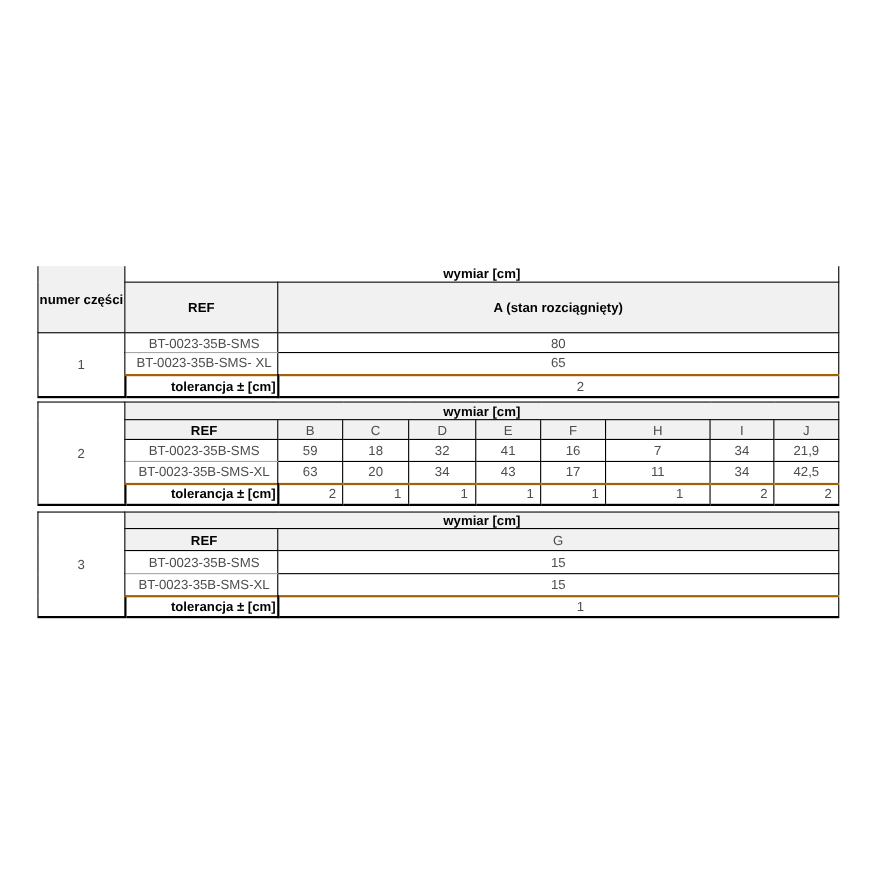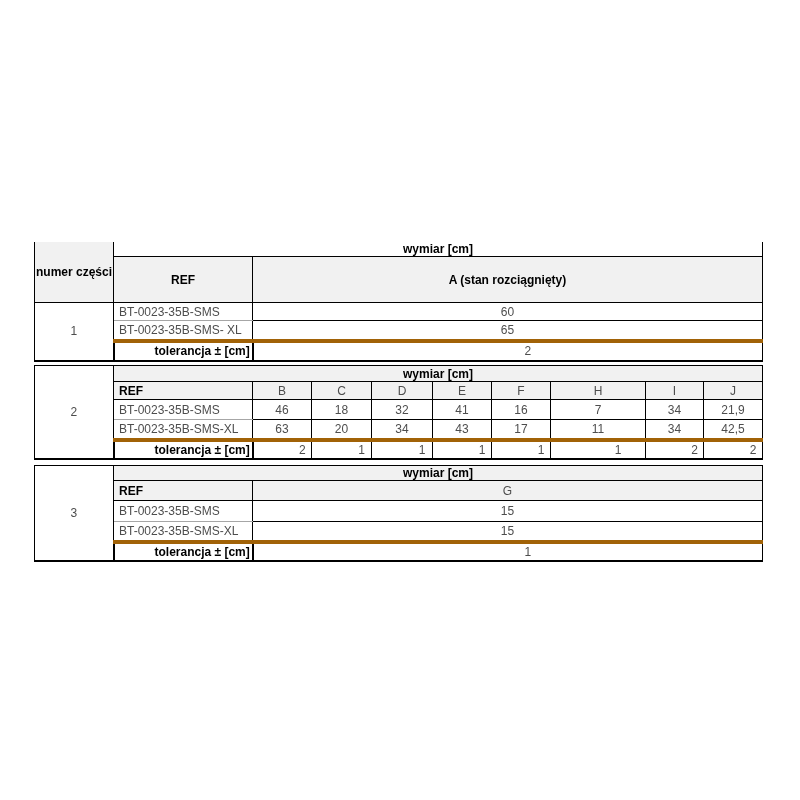--- a/index.html
+++ b/index.html
@@ -4,24 +4,24 @@
 <style>
   html,body{margin:0;padding:0;background:#ffffff;}
   body{width:800px;height:800px;overflow:hidden;font-family:"Liberation Sans",sans-serif;}
   .sheet{position:relative;width:800px;height:800px;background:#ffffff;}
   table.section{position:absolute;left:34px;border-collapse:collapse;table-layout:fixed;}
   td{padding:0;font-size:12px;color:#4d4d4d;vertical-align:middle;white-space:nowrap;overflow:hidden;
      border-left:1px solid #000;border-right:1px solid #000;border-bottom:1px solid #000;border-top:none;
      text-align:center;}
   td.b{font-weight:bold;color:#000000;}
   td.gray{background:#f1f1f1;}
-  td.left{text-align:left;padding-left:5px;margin-top:36px;}
+  td.left{text-align:center;padding-left:5px;margin-top:36px;}
   td.sep-gray{border-bottom-color:#a6a6a6;}
   tr.first-bordered td{border-top:1px solid #000;}
-  tr.tol td{border-top:4px solid #a16207;border-bottom:2px solid #000;padding-left:40px;}
+  tr.tol td{border-top:2px solid #a16207;border-bottom:2px solid #000;padding-left:40px;}
   tr.tol td.tolref{border-left:2px solid #000;border-right:2px solid #000;font-weight:bold;color:#000;}
   td.numcell{border-bottom:2px solid #000;}
   td.colhead{color:#4d4d4d;}
 </style>
 </head>
 <body>
 
 <div class="sheet">
   <table class="section" id="sec0" style="top: 242px; width: 728px;">
       <colgroup>
@@ -34,21 +34,21 @@
           <td class="gray b" rowspan="2">numer części</td>
           <td class="b" colspan="2">wymiar [cm]</td>
         </tr>
         <tr style="height: 46px;">
           <td class="gray b">REF</td>
           <td class="gray b">A (stan rozciągnięty)</td>
         </tr>
         <tr style="height: 18px;">
           <td class="numcell" rowspan="3">1</td>
           <td class="left sep-gray">BT-0023-35B-SMS</td>
-          <td>60</td>
+          <td>80</td>
         </tr>
         <tr style="height: 20px;">
           <td class="left sep-gray">BT-0023-35B-SMS- XL</td>
           <td>65</td>
         </tr>
         <tr class="tol" style="height: 20px;">
           <td class="tolref left">tolerancja ± [cm]</td>
           <td>2</td>
         </tr>
       </tbody>
@@ -77,21 +77,21 @@
           <td class="gray colhead">C</td>
           <td class="gray colhead">D</td>
           <td class="gray colhead">E</td>
           <td class="gray colhead">F</td>
           <td class="gray colhead">H</td>
           <td class="gray colhead">I</td>
           <td class="gray colhead">J</td>
         </tr>
         <tr style="height: 20px;">
           <td class="left sep-gray">BT-0023-35B-SMS</td>
-          <td>46</td>
+          <td>59</td>
           <td>18</td>
           <td>32</td>
           <td>41</td>
           <td>16</td>
           <td>7</td>
           <td>34</td>
           <td>21,9</td>
         </tr>
         <tr style="height: 20px;">
           <td class="left sep-gray">BT-0023-35B-SMS-XL</td>

